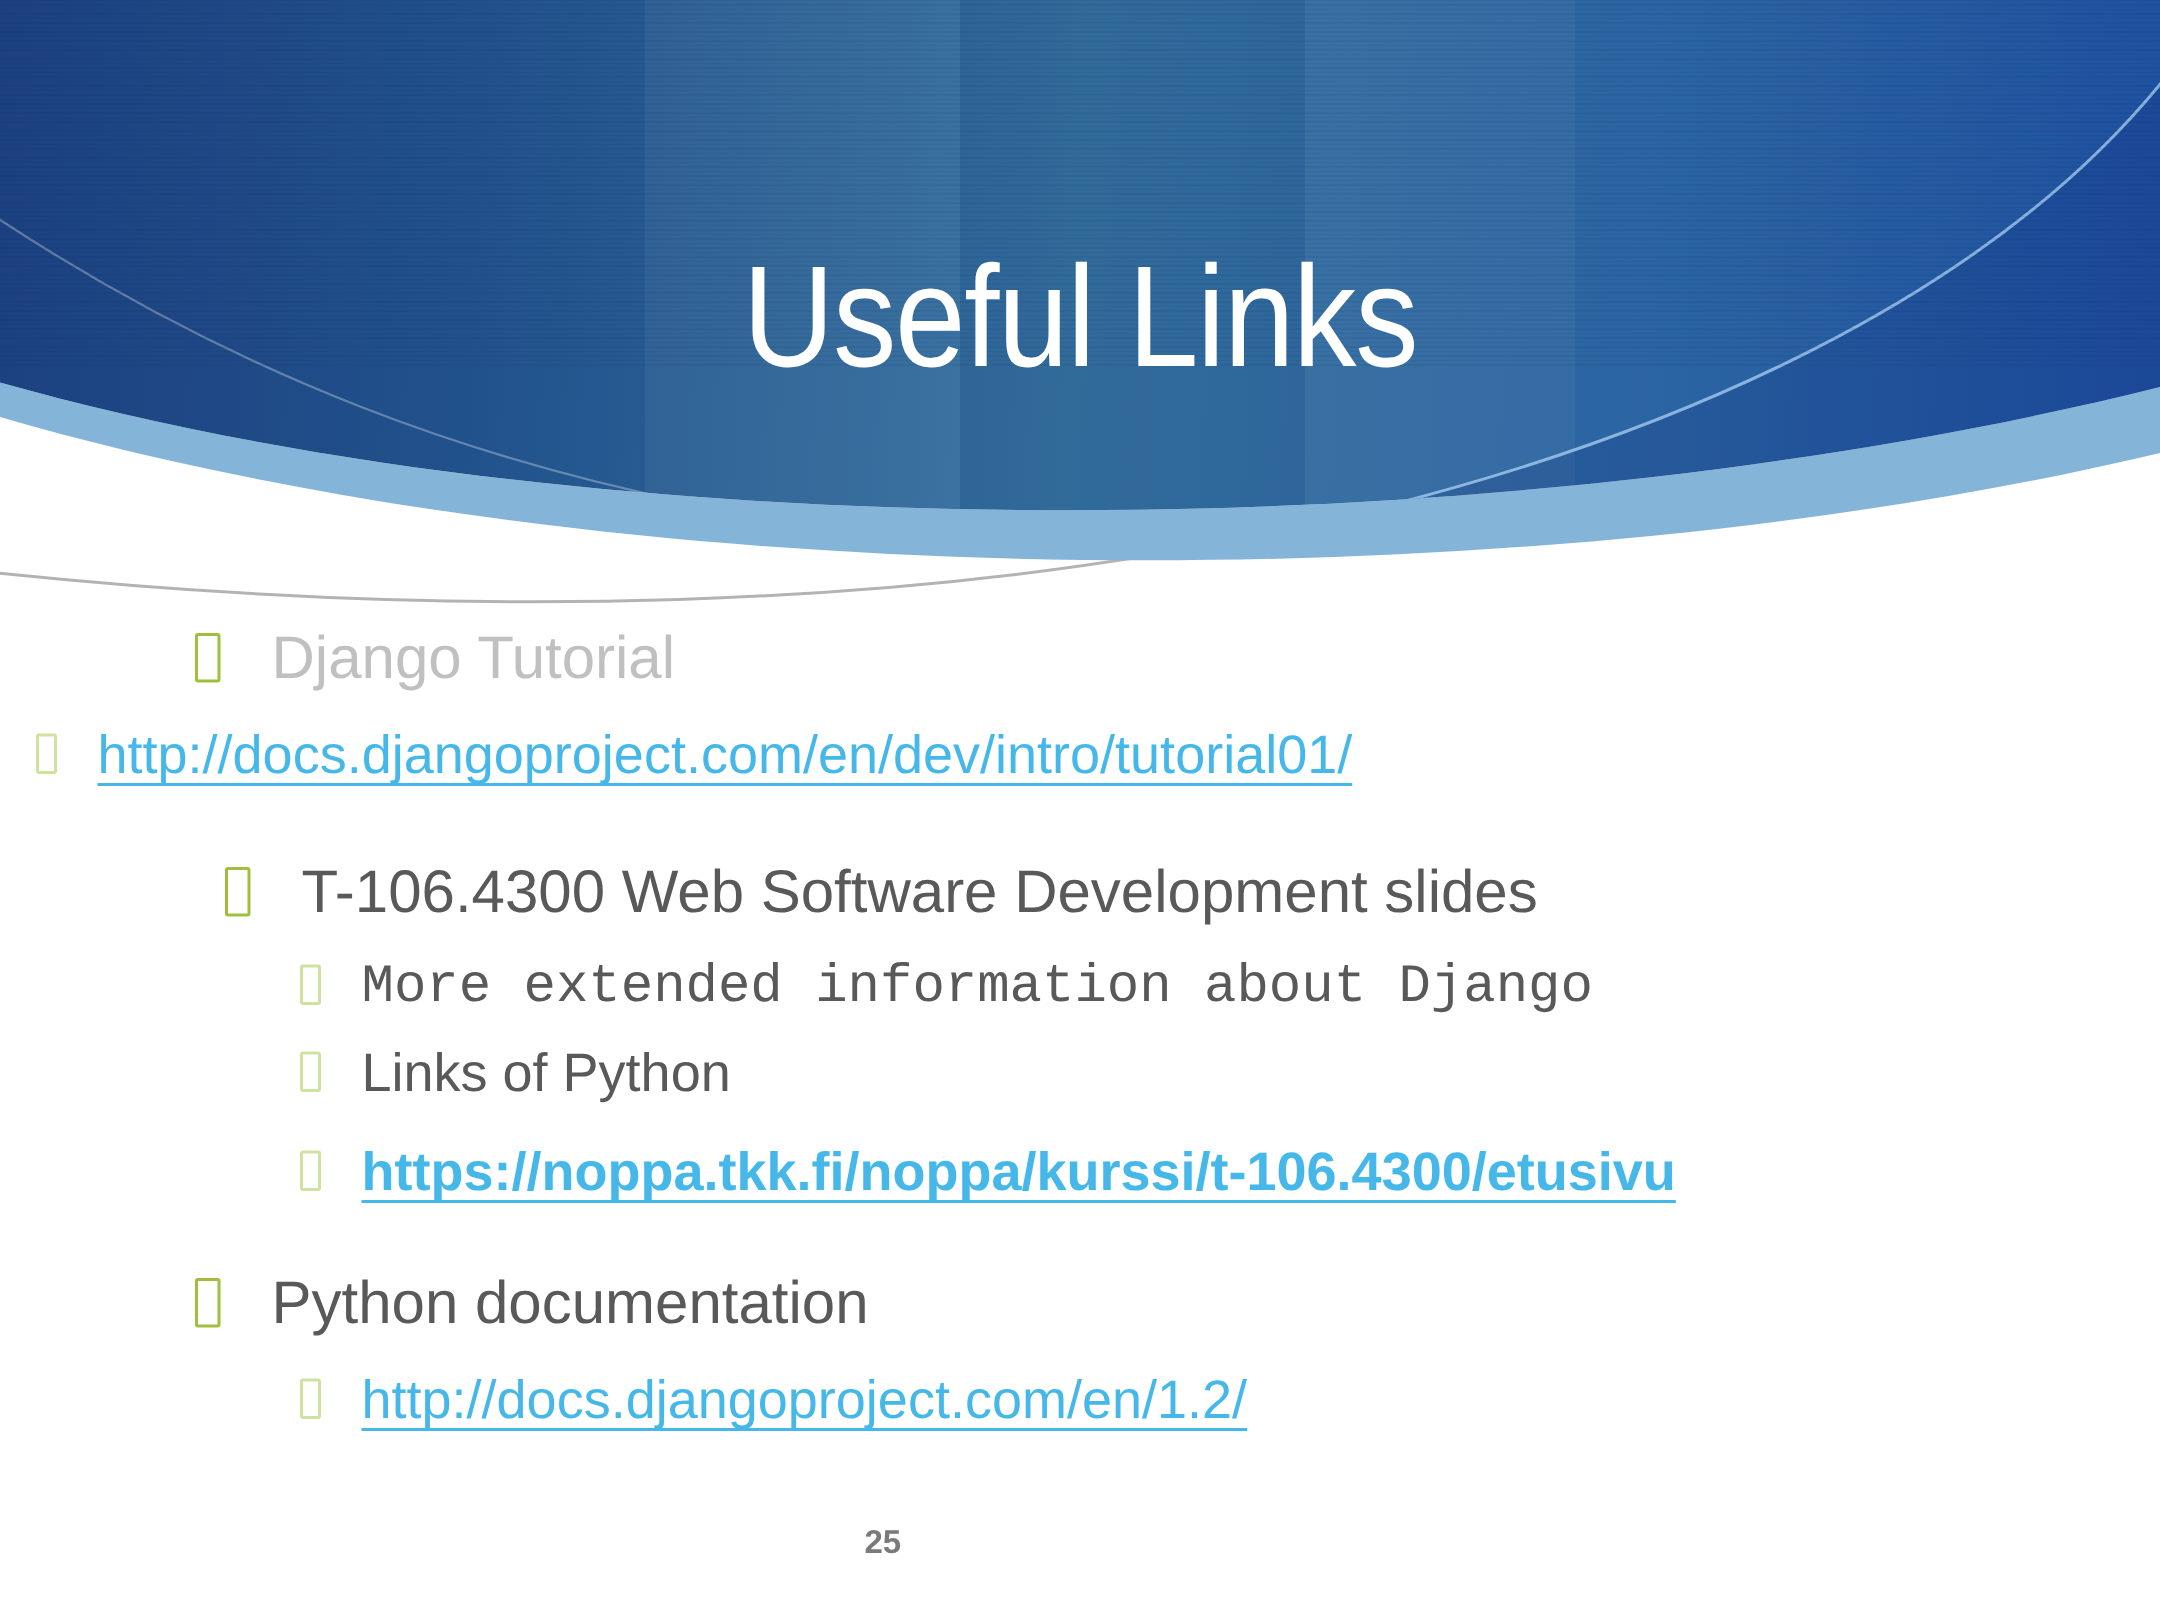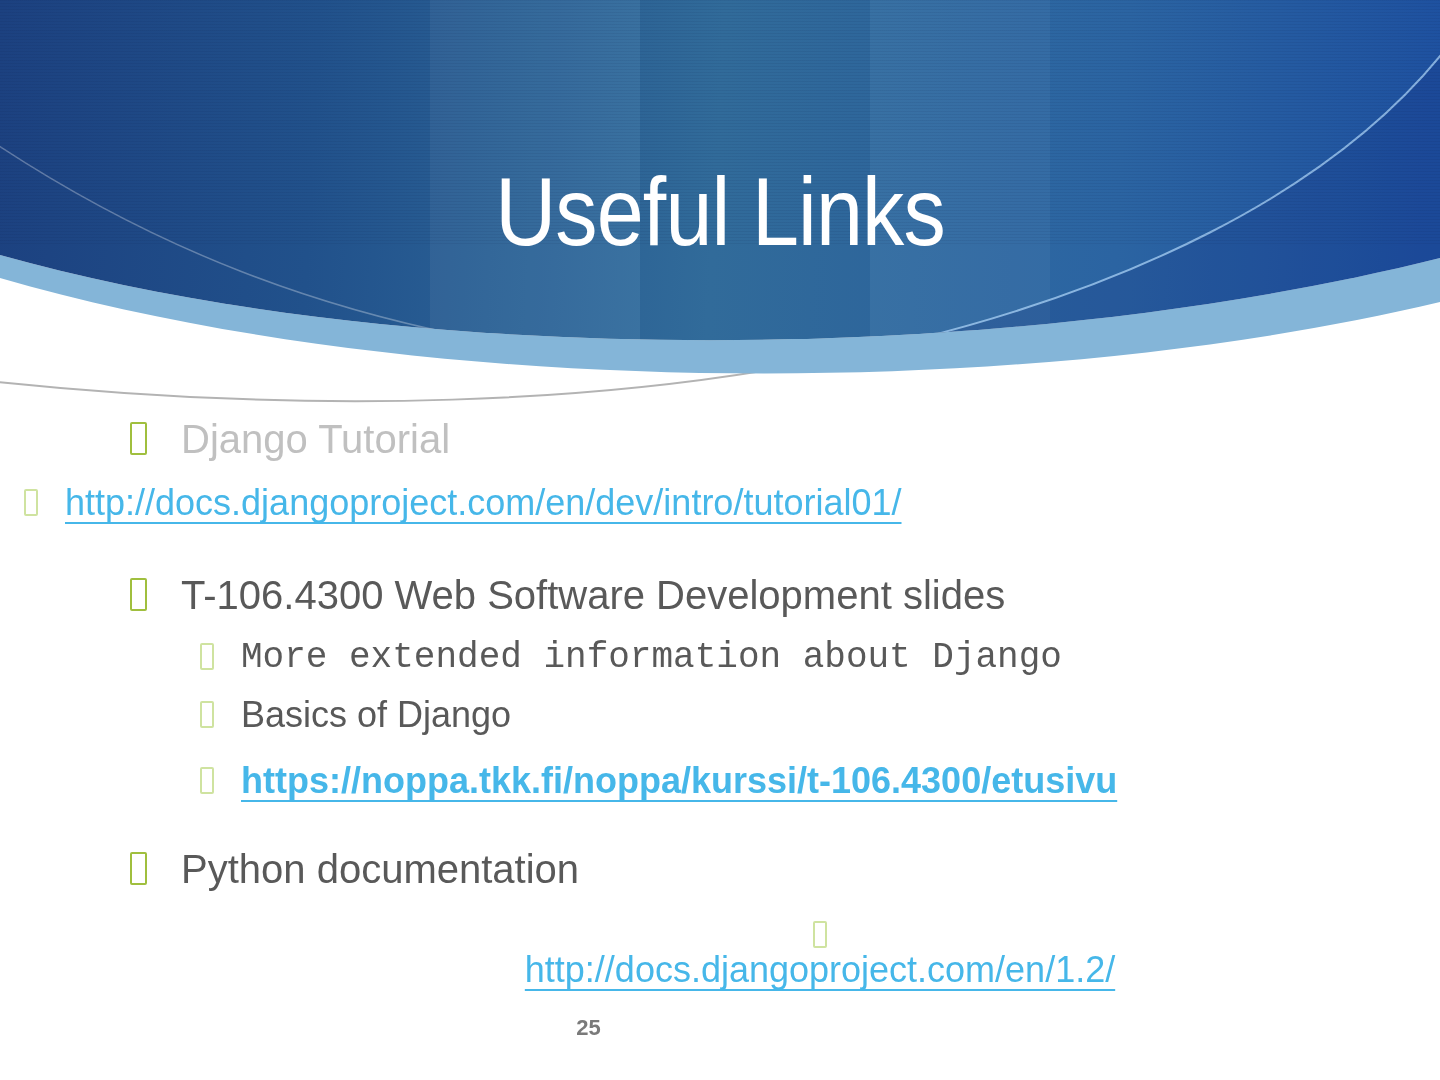--- a/index.html
+++ b/index.html
@@ -43,26 +43,26 @@
     color:var(--link,#46b7e9);
     text-decoration:underline;
     text-decoration-thickness:2px;
     text-underline-offset:7px;
     cursor:pointer;
   }
   .txt { white-space:nowrap; }
 
   
   .m-i1 { margin-top:8px;padding-left:24px; }
-  .m-i2 { margin-top:36px; }
+  .m-i2 { margin-top:36px;margin-left:20px; }
   .m-i3 { margin-top:6px;font-family:Liberation Mono, monospace; }
   .m-i4 { margin-top:4px; }
   .m-i5 { margin-top:12px;font-weight:bold; }
   .m-i6 { margin-top:32px; }
-  .m-i7 { margin-top:24px;flex-direction:column; }
+  .m-i7 { margin-top:8px; }
 
   
   .page-number {
     position:absolute; top:1015px; left:0; width:1177px;
     text-align:center; font-size:22px; font-weight:bold;
     color:var(--page-number,#7a7a7a);
   }
 </style>
 </head>
 <body>
@@ -122,21 +122,21 @@
       <span class="txt">T-106.4300 Web Software Development slides</span>
     </div>
 
     <div class="line lvl2 m-i3">
       <span class="bullet bullet-l2"></span>
       <span class="txt">More extended information about Django</span>
     </div>
 
     <div class="line lvl2 m-i4">
       <span class="bullet bullet-l2"></span>
-      <span class="txt">Basics of Django</span>
+      <span class="txt">Links of Python</span>
     </div>
 
     <div class="line lvl2 m-i5">
       <span class="bullet bullet-l2"></span>
       <a class="txt link">https://noppa.tkk.fi/noppa/kurssi/t-106.4300/etusivu</a>
     </div>
 
     <div class="line lvl1 m-i6">
       <span class="bullet bullet-l1"></span>
       <span class="txt">Python documentation</span>

